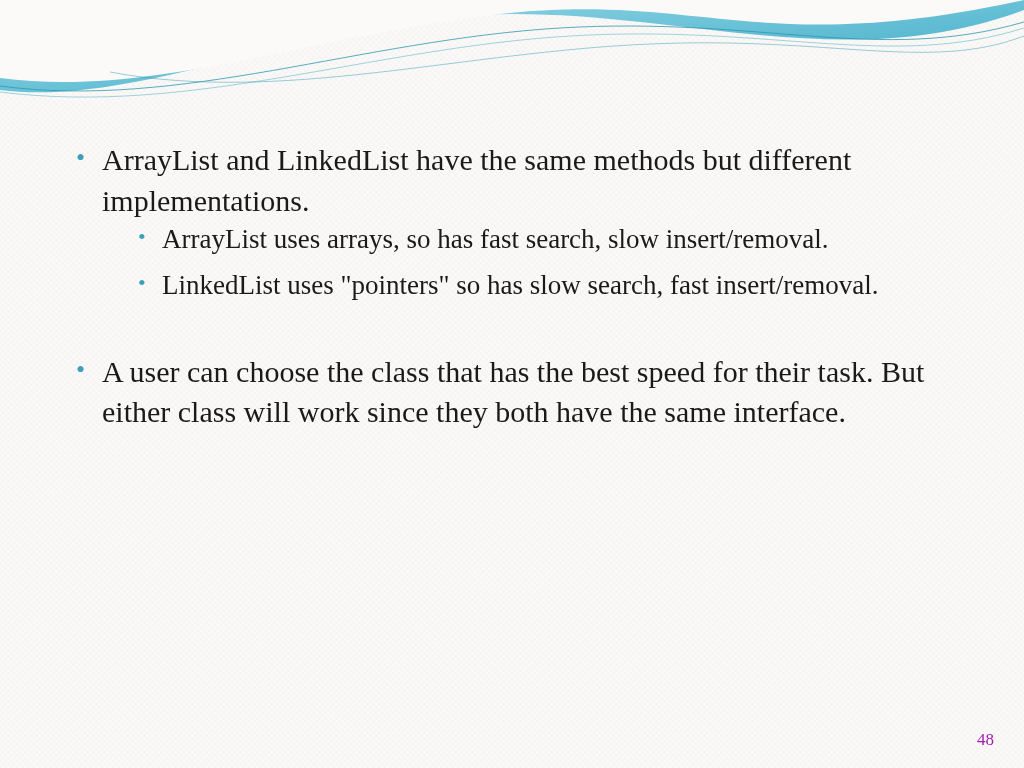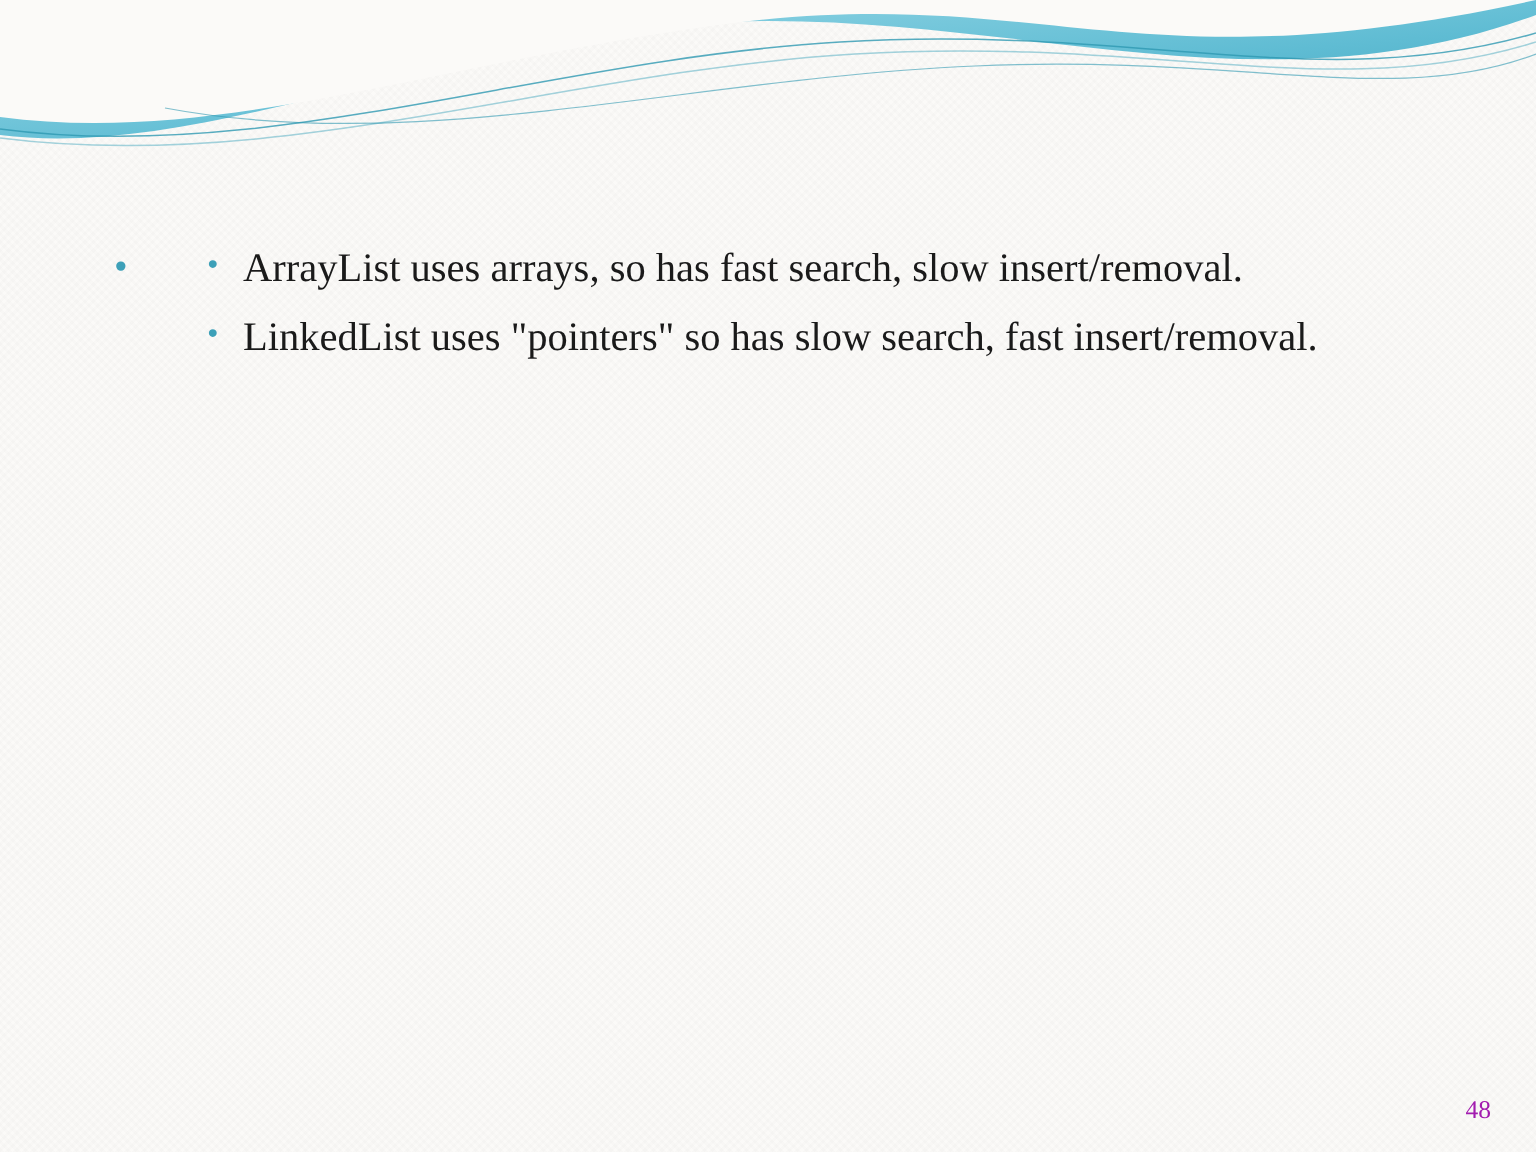--- a/index.html
+++ b/index.html
@@ -55,21 +55,21 @@
     position: absolute;
     left: 4px;
     top: 0;
     color: #3da0b8;
     font-size: 26px;
     line-height: 1.4;
   }
   ul.sub-list {
     list-style: none;
     padding: 0;
-    margin: 20px 0 0 34px;
+    margin: 0 0 0 34px;
     font-size: 27px;
     line-height: 1.35;
   }
   ul.sub-list > li {
     position: relative;
     padding-left: 26px;
     margin-bottom: 10px;
   }
   ul.sub-list > li::before {
     content: "•";
@@ -110,26 +110,32 @@
   <path d="M0,0 L0,78 C150,98 300,38 500,14 C700,-8 760,58 1024,0 Z" fill="#fbfaf8"></path>
 
   <path d="M0,86 C180,110 360,40 560,28 C760,16 880,64 1024,22" fill="none" stroke="#2e98b1" stroke-width="1" opacity="0.8"></path>
   <path d="M0,92 C190,116 370,48 570,36 C770,24 890,70 1024,28" fill="none" stroke="#4aa9bf" stroke-width="1" opacity="0.5"></path>
   <path d="M110,72 C280,104 460,52 650,44 C830,36 930,72 1024,36" fill="none" stroke="#2e98b1" stroke-width="0.8" opacity="0.6"></path>
 </svg>
 
 <div class="content">
   <ul class="top-list">
     <li>
+      <span>ArrayList and LinkedList have the same methods but different implementations.</span>
       <ul class="sub-list">
         <li>
           <span>ArrayList uses arrays, so has fast search, slow insert/removal.</span>
         </li>
         <li>
           <span>LinkedList uses "pointers" so has slow search, fast insert/removal.</span>
         </li>
       </ul>
     </li>
   </ul>
   <div class="spacer"></div>
+  <ul class="top-list">
+    <li>
+      <span>A user can choose the class that has the best speed for their task. But either class will work since they both have the same interface.</span>
+    </li>
+  </ul>
 </div>
 
 <div class="page-number">48</div>
 
 </body></html>

